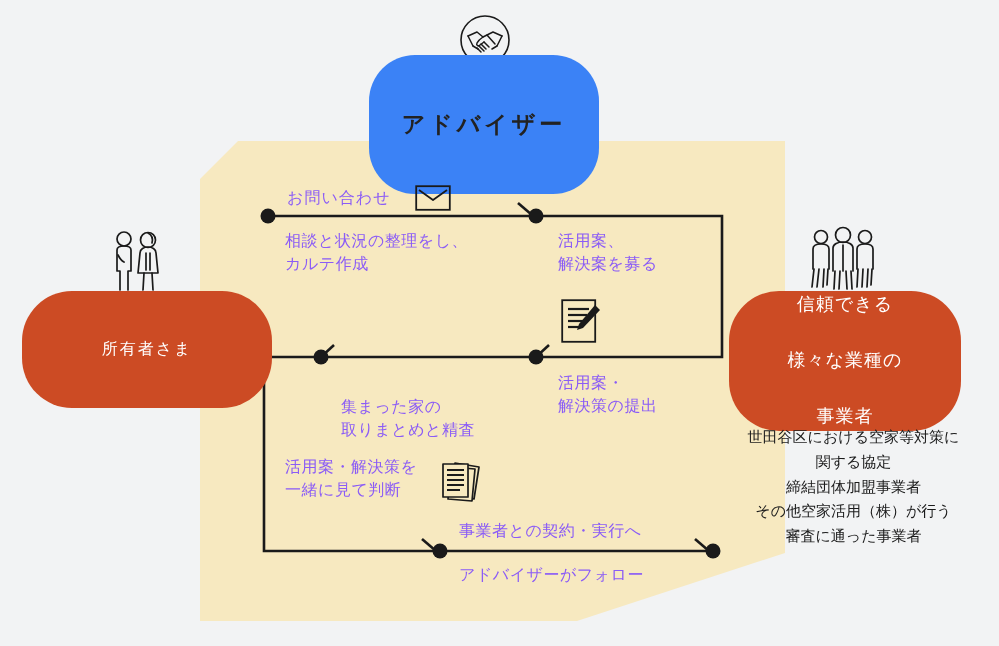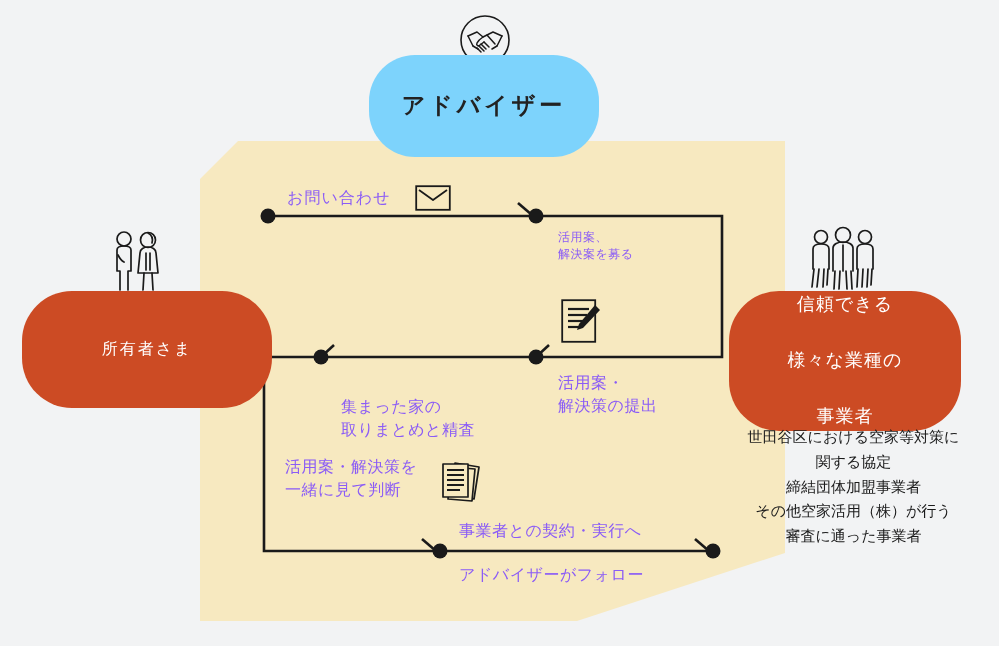--- a/index.html
+++ b/index.html
@@ -20,22 +20,22 @@
   }
 
   
   .blob{
     position:absolute;display:flex;align-items:center;justify-content:center;
     text-align:center;color:#ffffff;line-height:1.55;
   }
   .blob span{display:block;}
 
   .advisor{
-    left:369px;top:55px;width:230px;height:102px;
-    background:#7dd3fc;
+    left:369px;top:55px;width:230px;height:139px;
+    background:#3b82f6;
     border-radius:46px 46px 46px 46px;
     font-size:23px;letter-spacing:4px;color:#222;
     font-weight:bold;
   }
   .owner{
     left:22px;top:291px;width:250px;height:117px;
     background:#cc4b24;
     border-radius:50px 50px 50px 50px;
     font-size:16px;letter-spacing:2px;
   }
@@ -52,21 +52,21 @@
   .icon-group{position:absolute;left:805px;top:225px;width:76px;height:74px;}
 
   
   .flow{position:absolute;left:0;top:0;width:999px;height:646px;pointer-events:none;}
 
   
   .lbl{position:absolute;color:#8b5cf6;line-height:1.45;white-space:nowrap;}
 
   .l-inquiry   {left:287px;top:186px;font-size:16px;letter-spacing:1px;}
   .l-consult   {left:285px;top:229px;font-size:16px;letter-spacing:.5px;}
-  .l-gather    {left:558px;top:229px;font-size:12px;letter-spacing:.5px;}
+  .l-gather    {left:558px;top:229px;font-size:16px;letter-spacing:.5px;}
   .l-collect   {left:341px;top:371px;font-size:16px;letter-spacing:.5px;margin-top:24px;}
   .l-submit    {left:558px;top:371px;font-size:16px;letter-spacing:.5px;}
   .l-judge     {left:285px;top:455px;font-size:16px;letter-spacing:.5px;}
   .l-contract  {left:459px;top:519px;font-size:16px;letter-spacing:.5px;}
   .l-follow    {left:459px;top:563px;font-size:16px;letter-spacing:.5px;}
 
   
   .icon-mail{position:absolute;left:415px;top:185px;width:36px;height:26px;}
   .icon-note{position:absolute;left:561px;top:299px;width:40px;height:44px;}
   .icon-docs{position:absolute;left:439px;top:459px;width:50px;height:48px;}
@@ -174,20 +174,24 @@
     </span>
   </div>
 
   <div class="lbl l-inquiry">お問い合わせ</div>
 
   <svg class="icon-mail" viewBox="0 0 36 26" xmlns="http://www.w3.org/2000/svg">
     <rect x="1.2" y="1.2" width="33.6" height="23.6" fill="none" stroke="#1a1a1a" stroke-width="1.8"></rect>
     <path d="M4 5 L18 15 L32 5" fill="none" stroke="#1a1a1a" stroke-width="1.8" stroke-linejoin="round"></path>
   </svg>
 
+  <div class="lbl l-consult">
+    <span>相談と状況の整理をし、</span><br>
+    <span>カルテ作成</span>
+  </div>
 
   <div class="lbl l-gather">
     <span>活用案、</span><br>
     <span>解決案を募る</span>
   </div>
 
   <svg class="icon-note" viewBox="0 0 40 44" xmlns="http://www.w3.org/2000/svg">
     <rect x="1.2" y="1.2" width="33" height="41.6" fill="none" stroke="#1a1a1a" stroke-width="1.8"></rect>
     <g stroke="#1a1a1a" stroke-width="2.2" stroke-linecap="butt">
       <line x1="7" y1="10" x2="28" y2="10"></line>

